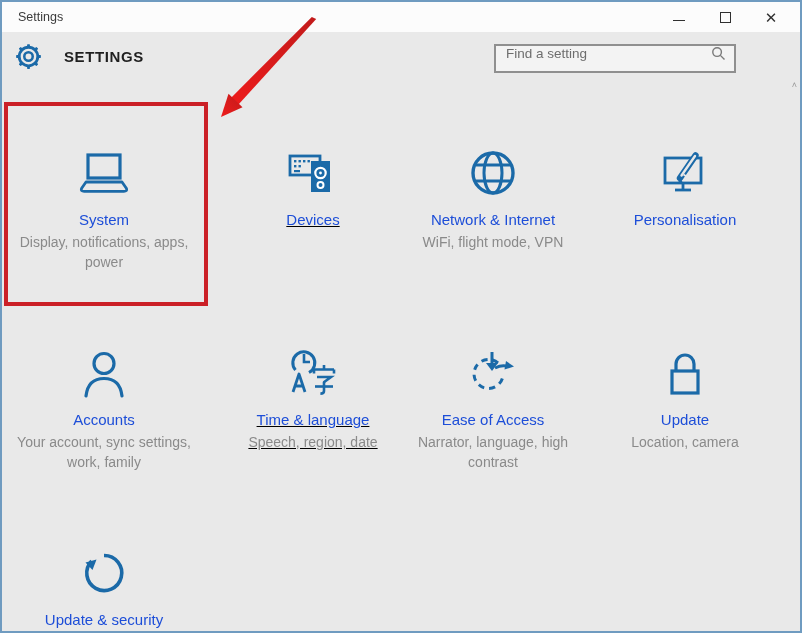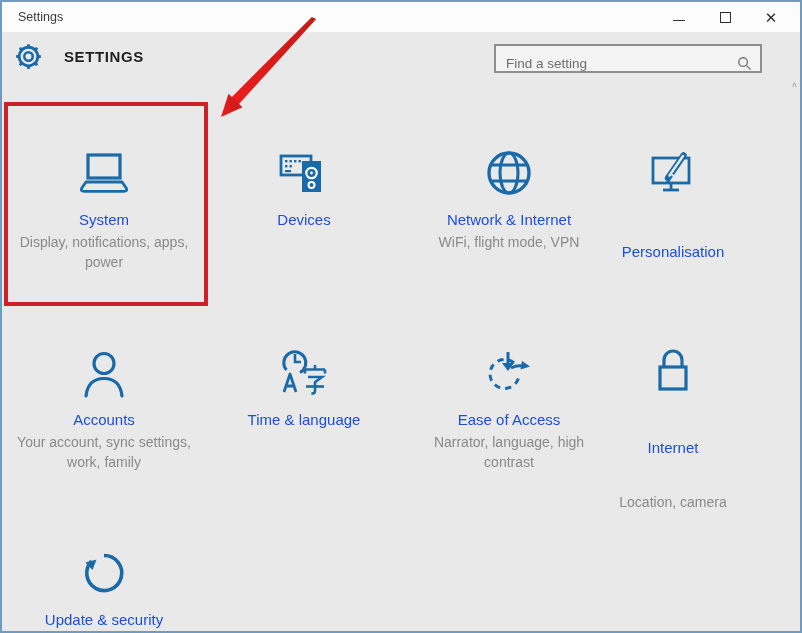--- a/index.html
+++ b/index.html
@@ -31,22 +31,22 @@
   .glyph-close { font-size:15px; line-height:1; color:#303030; }
 
   
   .header-row { position:absolute; left:0; top:30px; width:100%; height:50px; }
   .gear { position:absolute; left:13px; top:11px; }
   .app-title {
     position:absolute; left:62px; top:16px;
     font-size:15px; font-weight:700; letter-spacing:.6px; color:#1f1f1f;
   }
   .searchbox {
-    position:absolute; left:492px; top:12px; width:268px; height:29px;
-    border:2px solid #8f8f8f; background:#f3f3f3; display:flex; align-items:flex-end;
+    position:absolute; left:492px; top:12px; width:242px; height:29px;
+    border:2px solid #8f8f8f; background:#f3f3f3; display:flex; align-items:flex-start;
   }
   .searchbox input {
     flex:1; border:none; outline:none; background:transparent;
     font-size:13.5px; color:#4a4a4a; padding:0 6px 0 10px;
     font-family:"Liberation Sans","DejaVu Sans",sans-serif;
   }
   .searchbox input::placeholder { color:#6d6d6d; opacity:1; }
   .search-glyph { margin-right:8px; }
 
   .scroll-arrow {
@@ -57,21 +57,21 @@
   .tile {
     position:absolute; width:190px; height:185px;
     display:flex; flex-direction:column; align-items:center;
     text-align:center; cursor:pointer;
   }
   .tile .icon-wrap { height:71px; display:flex; align-items:flex-end; justify-content:center; }
   .tile .t-title { margin-top:13px; font-size:15px; color:#1d4ed8; }
   .tile .t-sub   { margin-top:4px; font-size:14px; line-height:20px; color:#8a8a8a; width:182px; }
 
   
-  .c0{left:7px;} .c1{left:207px;} .c2{left:412px;} .c3{left:576px;gap:32px;}
+  .c0{left:7px;} .c1{left:216px;text-decoration:underline;} .c2{left:396px;} .c3{left:588px;}
   .r0{top:125px;} .r1{top:325px;} .r2{top:525px;}
 
   
   .highlight-box {
     position:absolute; left:2px; top:100px; width:204px; height:204px;
     border:4px solid #cb2027; pointer-events:none;
   }
   #arrow-overlay { position:absolute; left:0; top:0; pointer-events:none; }
 
   svg { display:block; }
@@ -211,20 +211,21 @@
         <g fill="none" stroke="#1b6aa8" stroke-width="2.6">
           <line x1="37" y1="17" x2="37" y2="21"></line>
           <path d="M27,21.5 h20 M27,21.5 v4 M47,21.5 v4"></path>
           <path d="M30,29 h14 l-7.5,5.5"></path>
           <path d="M37,34 v9 q0,2.6 -3.6,2.6"></path>
           <line x1="28" y1="38.5" x2="46" y2="38.5"></line>
         </g>
       </svg>
     </div>
     <div class="t-title">Time &amp; language</div>
+    <div class="t-sub">Speech, region, date</div>
   </div>
 
   <div class="tile c2 r1">
     <div class="icon-wrap">
       <svg width="52" height="50" viewBox="0 0 52 50">
         <path d="M31,15 A14.5,14.5 0 1 0 36,27" fill="none" stroke="#1b6aa8" stroke-width="3" stroke-dasharray="6.2 5"></path>
         <line x1="25" y1="4" x2="25" y2="18" stroke="#1b6aa8" stroke-width="3"></line>
         <path d="M19,15 l6,8 6,-8 Z" fill="#1b6aa8"></path>
         <path d="M28,20 q8,-4 14,-1" fill="none" stroke="#1b6aa8" stroke-width="3"></path>
         <path d="M39,13 l8,5.5 -9.5,3 Z" fill="#1b6aa8"></path>
@@ -234,21 +235,21 @@
     <div class="t-sub">Narrator, language, high contrast</div>
   </div>
 
   <div class="tile c3 r1">
     <div class="icon-wrap">
       <svg width="48" height="48" viewBox="0 0 48 48">
         <path d="M15,21 v-7 a9,9 0 0 1 18,0 v7" fill="none" stroke="#1b6aa8" stroke-width="3.2"></path>
         <rect x="11" y="21" width="26" height="22" fill="none" stroke="#1b6aa8" stroke-width="3.2"></rect>
       </svg>
     </div>
-    <div class="t-title">Internet</div>
+    <div class="t-title">Update</div>
     <div class="t-sub">Location, camera</div>
   </div>
 
   <div class="tile c0 r2">
     <div class="icon-wrap">
       <svg width="50" height="50" viewBox="0 0 50 50">
         <path d="M25,7.5 A17.5,17.5 0 1 1 12.6,12.9" fill="none" stroke="#1b6aa8" stroke-width="3.6"></path>
         <path d="M6.5,14.5 l11,-3 -4,10.5 Z" fill="#1b6aa8"></path>
       </svg>
     </div>

